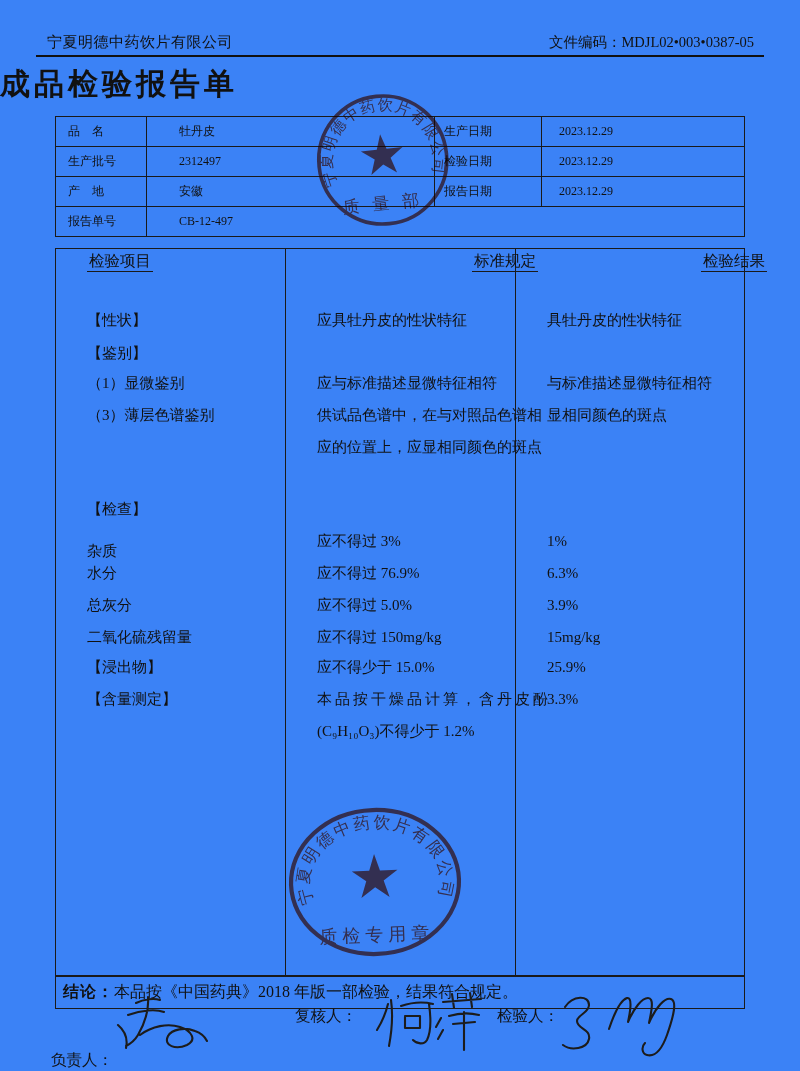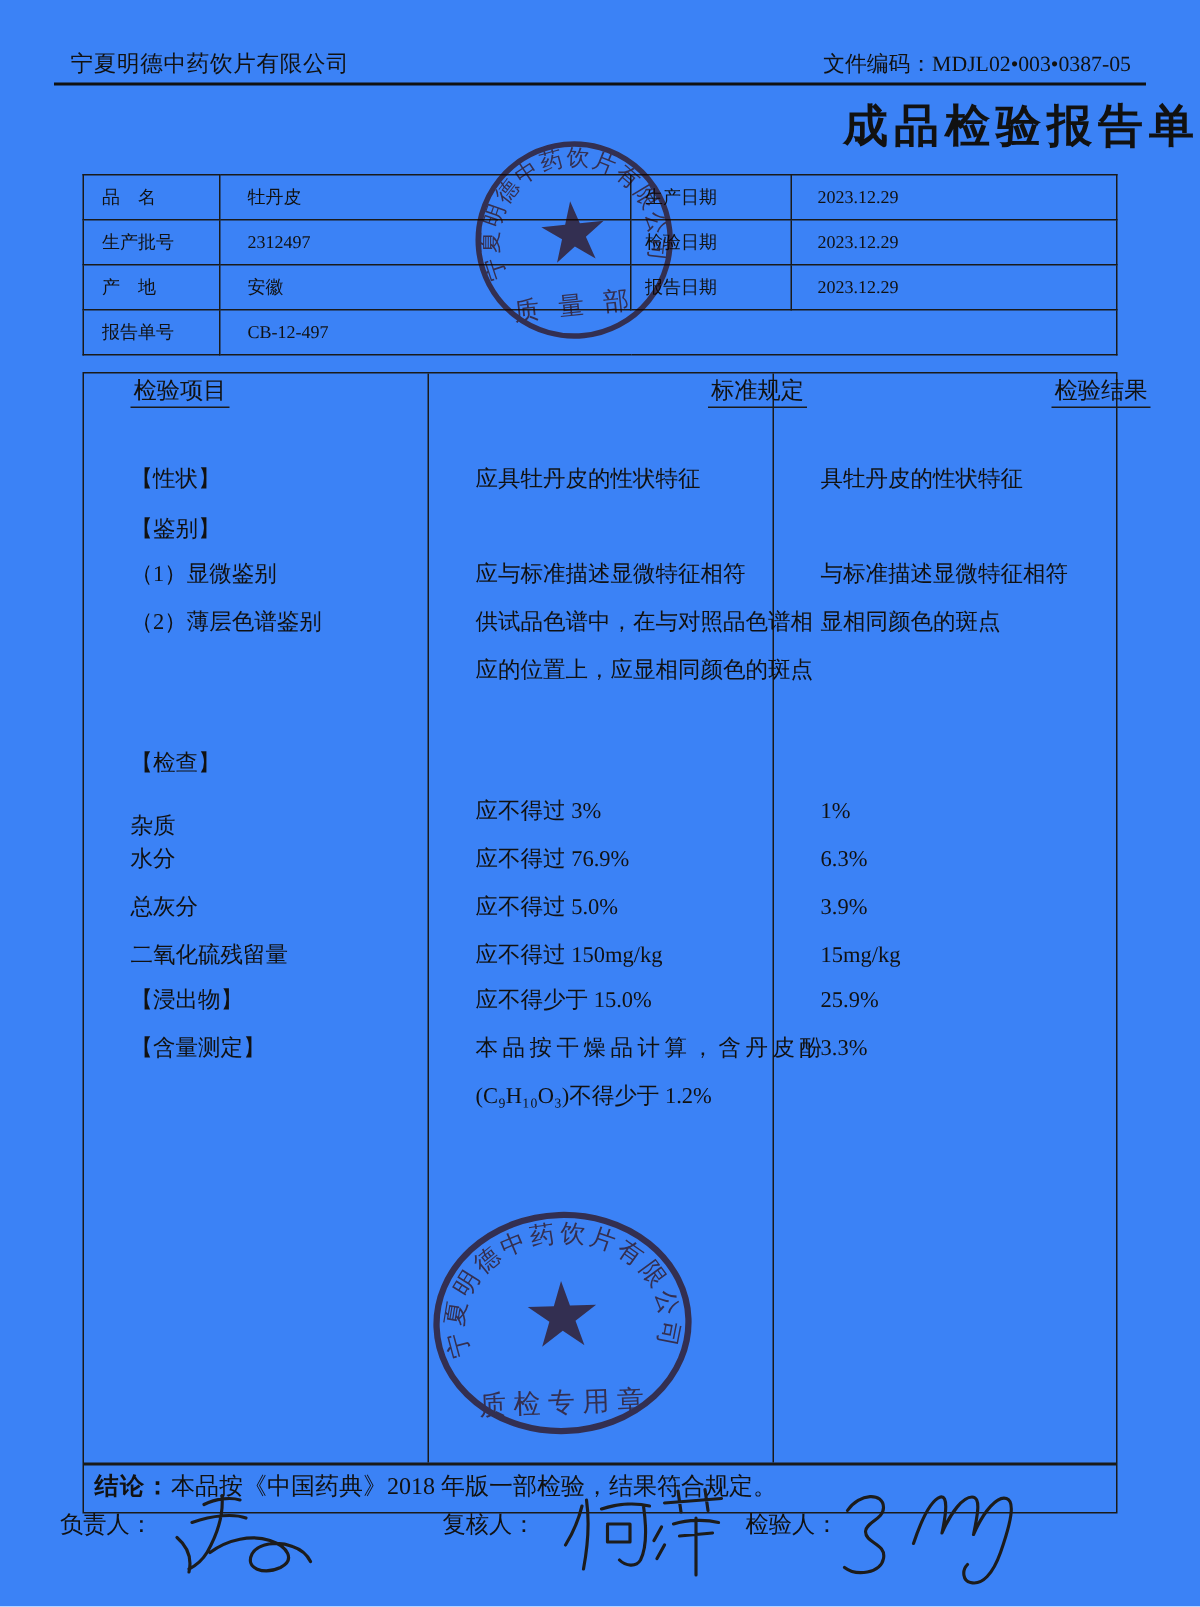--- a/index.html
+++ b/index.html
@@ -5,47 +5,47 @@
   html,body{margin:0;padding:0;background:#ffffff;}
   .page{
     position:relative;width:800px;height:1071px;background:#3b82f6;overflow:hidden;
     font-family:"Liberation Serif","DejaVu Serif",serif;color:#111;
   }
   
   .hdr-company{position:absolute;left:47px;top:33px;font-size:15px;letter-spacing:.5px;}
   .hdr-code{position:absolute;right:46px;top:33px;font-size:14.5px;}
   .hdr-rule{position:absolute;left:36px;top:55px;width:728px;height:0;border-top:2px solid #111;}
   
-  .title{position:absolute;left:0;top:64px;width:800px;text-align:right;
+  .title{position:absolute;left:0;top:64px;width:800px;text-align:left;
     font-family:Liberation Mono, monospace;font-weight:bold;
     font-size:30px;letter-spacing:4px;}
   
   .info{position:absolute;left:55px;top:116px;width:690px;border-collapse:collapse;table-layout:fixed;}
   .info td{border:1.6px solid #1a1a1a;height:29px;font-size:12px;padding:0 0 0 12px;white-space:nowrap;overflow:visible;}
   .info .c1{width:78px;}
-  .info .c2{width:255px;padding-left:18px;}
+  .info .c2{width:255px;padding-left:32px;}
   .info .c3{width:97px;padding-left:9px;}
   .info .c4{padding-left:17px;font-family:"Liberation Serif","DejaVu Serif",serif;}
   
   .mtable{position:absolute;left:55px;top:248px;width:690px;height:728px;border:1.6px solid #1a1a1a;box-sizing:border-box;}
   .vline{position:absolute;top:0;bottom:0;width:1.3px;background:#1a1a1a;}
   .v1{left:229px;} .v2{left:459px;}
   .line{position:absolute;line-height:20px;font-size:15px;white-space:nowrap;margin-left:23px;}
   .chead{top:2px;font-size:15.5px;}
   .chead span{border-bottom:1.2px solid #1a1a1a;padding:0 2px 2px 2px;}
   .h1{left:8px;} .h2{left:230px;width:229px;text-align:right;} .h3{left:460px;width:228px;text-align:right;}
   .col1{left:8px;} .col2{left:238px;} .col3{left:468px;}
   .ls3{letter-spacing:3px;}
   
   .conclusion{position:absolute;left:55px;top:976px;width:690px;height:33px;border:1.6px solid #1a1a1a;
     box-sizing:border-box;font-size:16px;line-height:30px;padding-left:7px;white-space:nowrap;}
   .conclusion b{letter-spacing:1px;}
   
   .siglabel{position:absolute;top:1006px;font-size:15.5px;}
-  .sl1{left:40px;} .sl2{left:295px;} .sl3{left:497px;}
+  .sl1{left:51px;margin-top:44px;} .sl2{left:295px;} .sl3{left:497px;}
   .sig{position:absolute;}
   .sig path{fill:none;stroke:#1c1c1c;stroke-width:2.1;stroke-linecap:round;stroke-linejoin:round;}
   
   .stamp{position:absolute;mix-blend-mode:multiply;opacity:.88;}
   .stamp-top{left:305px;top:82px;transform:rotate(-6deg);}
   .stamp-bottom{left:283px;top:800px;transform:rotate(-2deg);}
 </style>
 </head>
 <body>
 
@@ -95,21 +95,21 @@
     <div class="line col1" style="top:61px">【性状】</div>
     <div class="line col2" style="top:61px">应具牡丹皮的性状特征</div>
     <div class="line col3" style="top:61px">具牡丹皮的性状特征</div>
 
     <div class="line col1" style="top:94px">【鉴别】</div>
 
     <div class="line col1" style="top:124px">（1）显微鉴别</div>
     <div class="line col2" style="top:124px">应与标准描述显微特征相符</div>
     <div class="line col3" style="top:124px">与标准描述显微特征相符</div>
 
-    <div class="line col1" style="top:156px">（2）薄层色谱鉴别</div>
+    <div class="line col1" style="top:156px">（3）薄层色谱鉴别</div>
     <div class="line col2" style="top:156px">供试品色谱中，在与对照品色谱相</div>
     <div class="line col3" style="top:156px">显相同颜色的斑点</div>
     <div class="line col2" style="top:188px">应的位置上，应显相同颜色的斑点</div>
 
     <div class="line col1" style="top:250px">【检查】</div>
 
     <div class="line col1" style="top:292px">杂质</div>
     <div class="line col2" style="top:282px">应不得过 3%</div>
     <div class="line col3" style="top:282px">1%</div>
 

